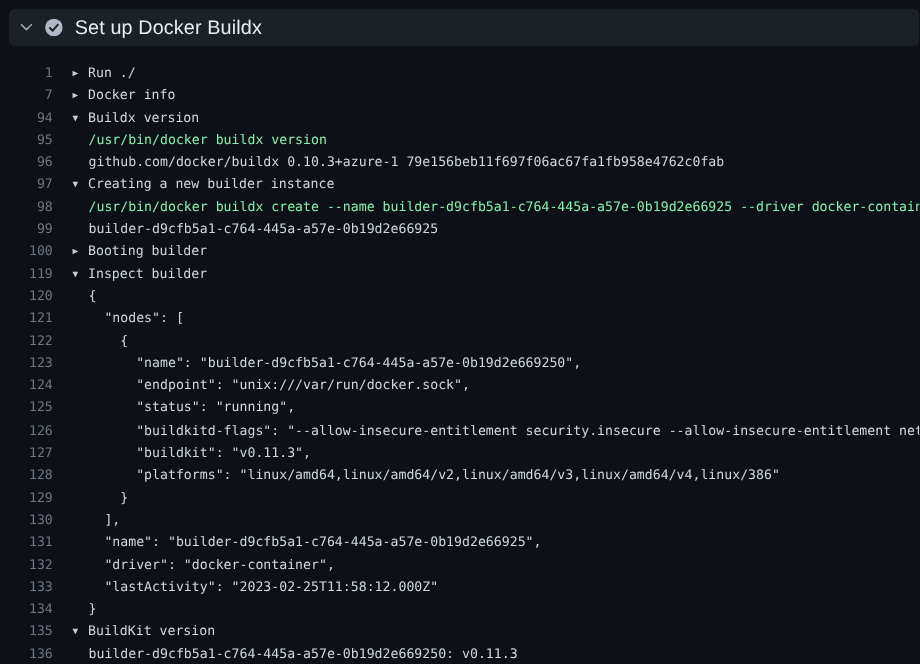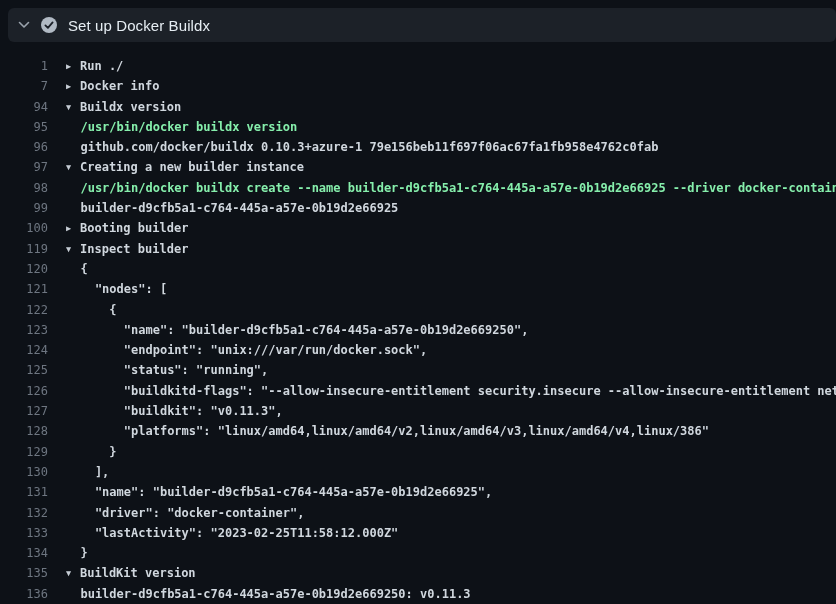--- a/index.html
+++ b/index.html
@@ -21,21 +21,21 @@
     display:flex;
     align-items:center;
     padding-left:10px;
     box-sizing:border-box;
     cursor:pointer;
   }
   .chev { width:12px; height:12px; margin-right:11px; flex:none; display:block; }
   .check-badge { width:16px; height:16px; margin-right:11px; flex:none; display:block; }
   .step-title {
     color:#e6edf3;
-    font-size:15px;
+    font-size:18px;
     font-weight:500;
     letter-spacing:.1px;
     white-space:nowrap;
   }
 
   
   .log {
     padding-top:14px;
     font-family:"DejaVu Sans Mono","Liberation Mono",monospace;
     font-size:12px;
@@ -49,21 +49,20 @@
     text-align:right;
     color:#6e7681;
     cursor:pointer;
     user-select:none;
   }
   .content {
     padding-left:18px;
     white-space:pre;
     color:#d0d7de;
     overflow:hidden;
-    font-weight:bold;
   }
   .row.group .content { cursor:pointer; }
   .arrow {
     display:inline-block;
     width:14px;
     font-size:8.5px;
     color:#c6cdd5;
     vertical-align:1px;
   }
   .row.command .content { color:#86efac; }

